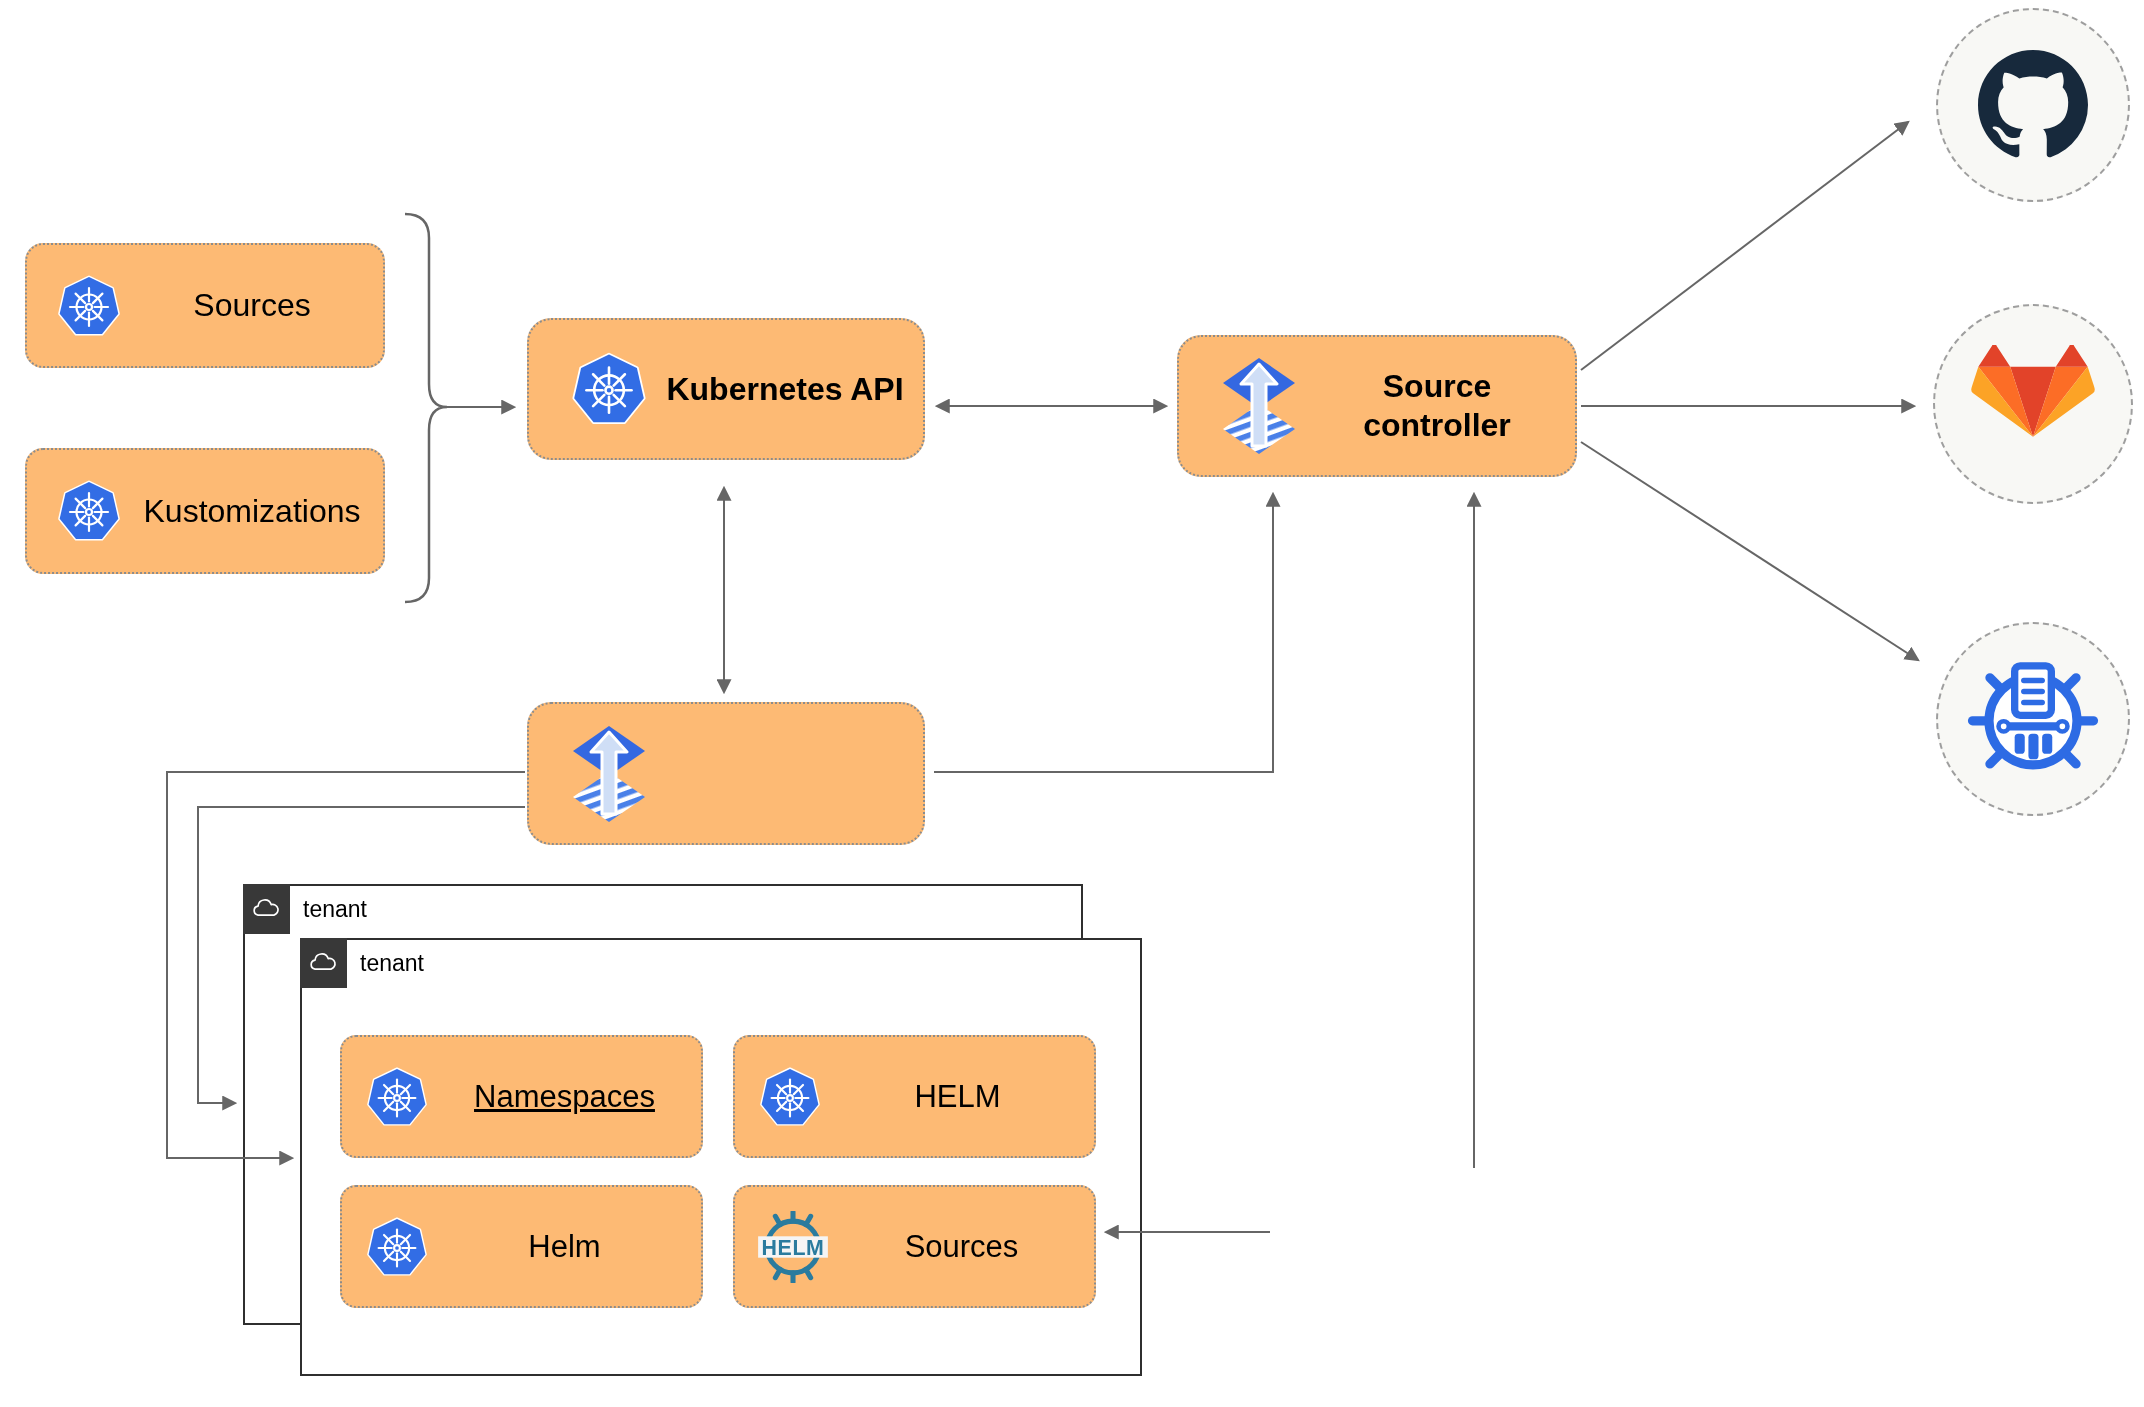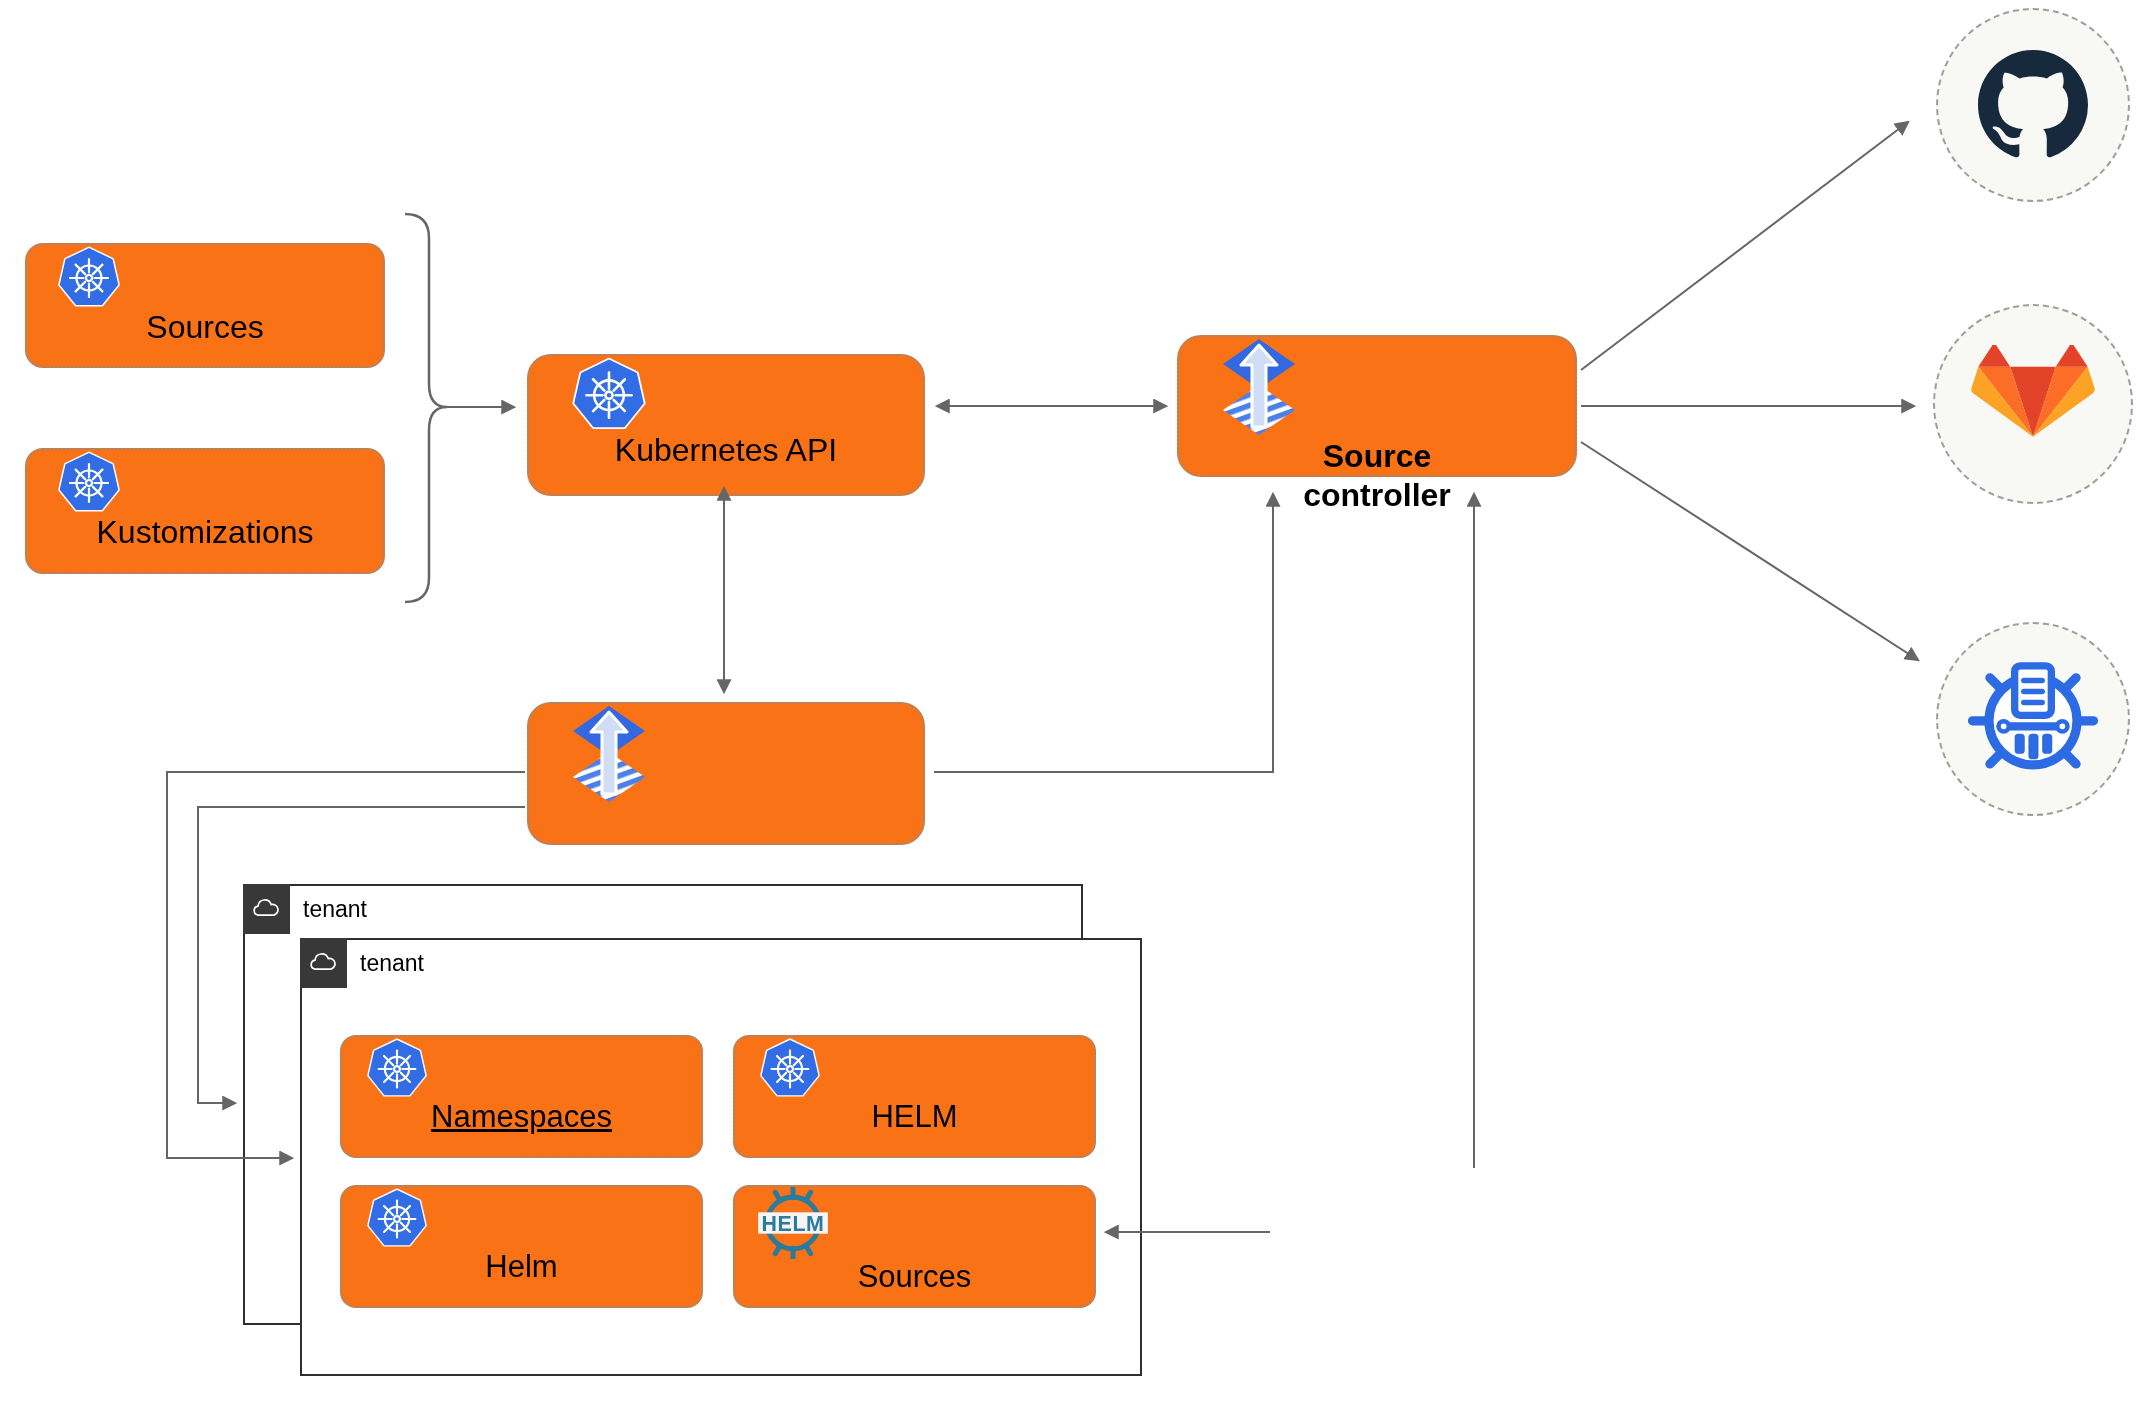--- a/index.html
+++ b/index.html
@@ -1,20 +1,20 @@
 <!DOCTYPE html>
 <html><head>
 <meta charset="utf-8">
 <style>
   html,body{margin:0;padding:0;background:#ffffff;}
   body{font-family:"Liberation Sans", sans-serif;}
   #canvas{position:relative;width:2144px;height:1407px;background:#ffffff;overflow:hidden;}
 
-  .node{position:absolute;background:#f97316;border:2px dotted #8c8c8c;border-radius:18px;
-        display:flex;box-sizing:border-box;z-index:10;flex-direction:column;}
+  .node{position:absolute;background:#fdba74;border:2px dotted #8c8c8c;border-radius:18px;
+        display:flex;align-items:center;box-sizing:border-box;z-index:10;}
   .node .icon{flex:0 0 auto;}
   .node .lbl{flex:1;text-align:center;font-size:32px;color:#000;}
   .node .lbl .w2{display:inline-block;width:220px;line-height:1.22;}
 
   .circle{position:absolute;border:2.5px dashed #9e9e9e;border-radius:50%;background:#f8f8f5;
           display:flex;align-items:center;justify-content:center;box-sizing:border-box;z-index:10;}
 
   .tenant{position:absolute;background:#ffffff;border:2.5px solid #2f2f2f;box-sizing:border-box;}
   .tenant .tag{position:absolute;top:-2.5px;left:-2.5px;width:47px;height:50px;background:#383838;
                display:flex;align-items:center;justify-content:center;}
@@ -116,21 +116,21 @@
     <div class="lbl">Sources</div>
   </div>
 
   <div class="node" style="left:25px;top:448px;width:360px;height:126px;">
     <svg class="icon" width="64" height="64" style="margin-left:30px;">
         <use href="#sym-k8s"></use>
       </svg>
     <div class="lbl">Kustomizations</div>
   </div>
 
-  <div class="node" style="left:527px;top:354px;width:398px;height:142px;border-radius:24px;">
+  <div class="node" style="left:527px;top:318px;width:398px;height:142px;border-radius:24px;font-weight:bold;">
     <svg class="icon" width="76" height="76" style="margin-left:42px;">
         <use href="#sym-k8s"></use>
       </svg>
     <div class="lbl">Kubernetes API</div>
   </div>
 
   <div class="node" style="left:1177px;top:335px;width:400px;height:142px;border-radius:24px;font-weight:bold;">
     <svg class="icon" width="80" height="100" style="margin-left:40px;">
         <use href="#sym-flux"></use>
       </svg>

